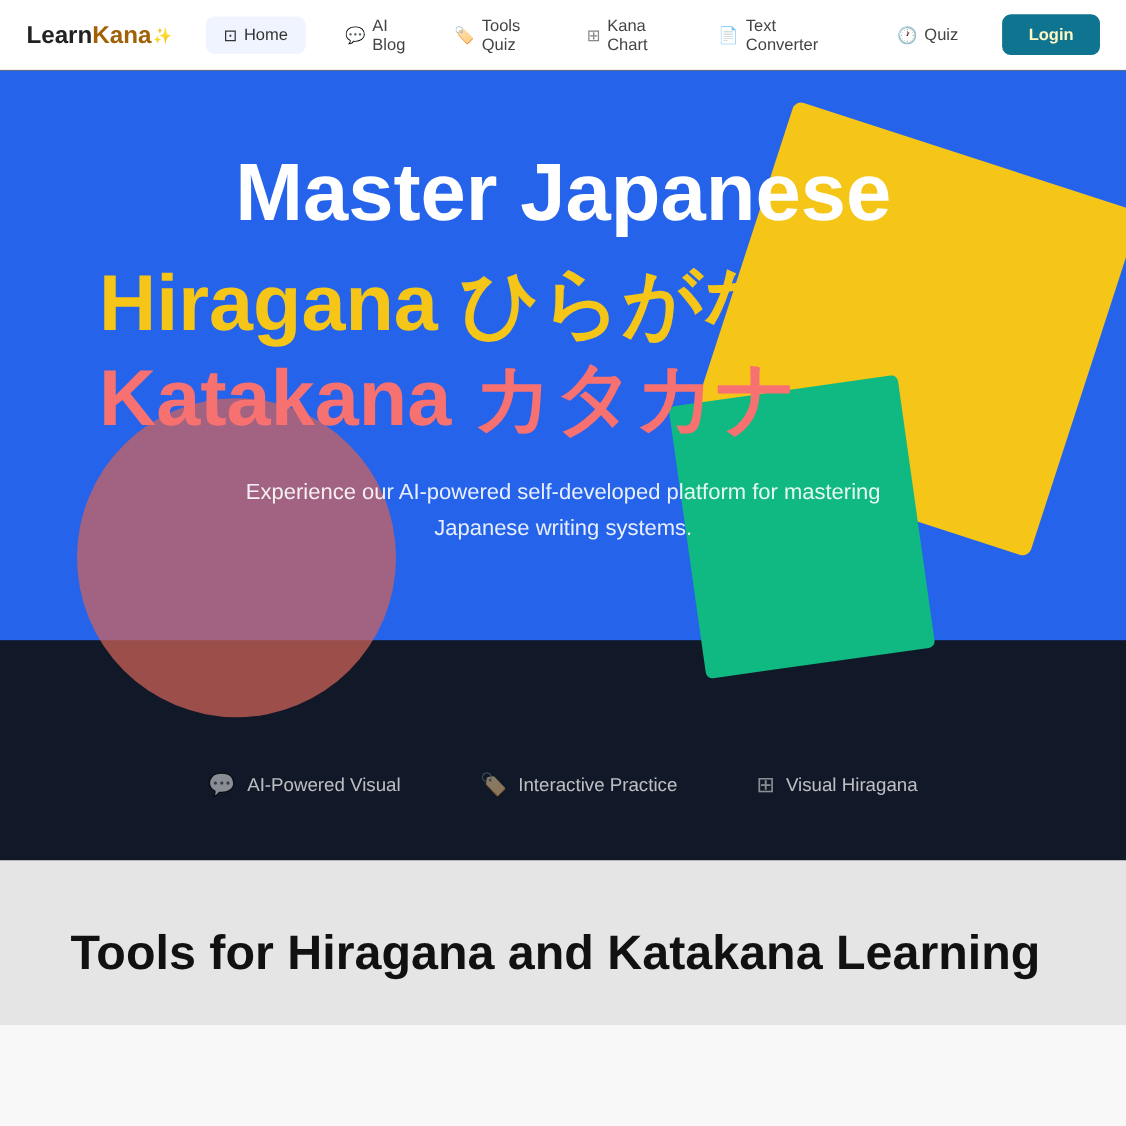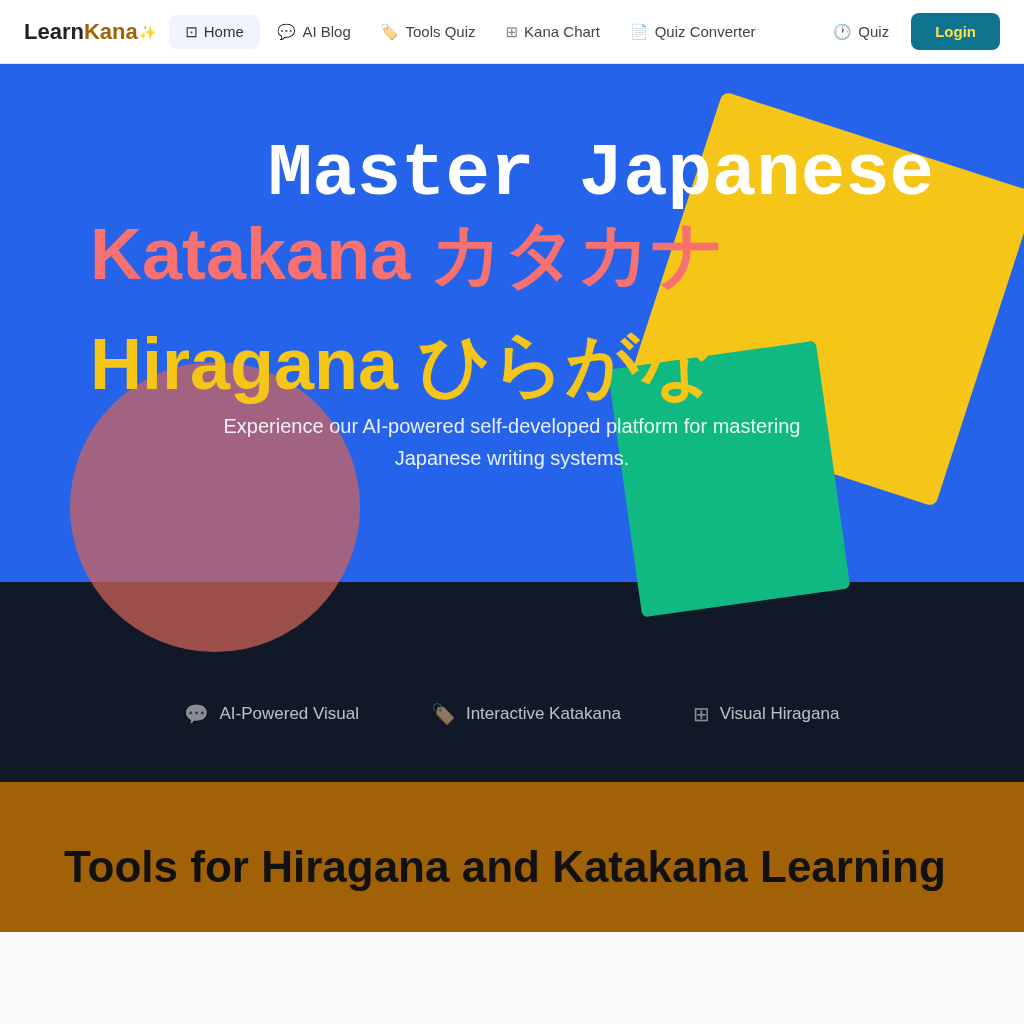--- a/index.html
+++ b/index.html
@@ -1,21 +1,21 @@
 <!DOCTYPE html>
 <html><head>
   <meta charset="utf-8">
   <style>
     * { margin: 0; padding: 0; box-sizing: border-box; }
     body { font-family: -apple-system, BlinkMacSystemFont, 'Segoe UI', sans-serif; background: #f8f8f8; width: 1024px; }
   </style>
 </head>
 <body>
 
-<nav style="display:flex;align-items:center;padding:0 24px;height:64px;background:#fff;border-bottom:1px solid #e8e8e8;gap:0;">
+<nav style="display:flex;align-items:center;padding:0 24px;height:64px;background:#fff;border-bottom:1px solid #e8e8e8;gap:18px;">
   <div style="display:flex;align-items:center;font-size:22px;font-weight:700;margin-right:12px;cursor:pointer;">
     <span style="color:#222;">Learn</span>
     <span style="color:#a16207;">Kana</span>
     <span style="font-size:14px;margin-left:2px;">✨</span>
   </div>
 
   <button style="display:flex;align-items:center;gap:6px;background:#f0f4ff;border:none;border-radius:8px;padding:8px 16px;cursor:pointer;font-size:15px;color:#333;font-weight:500;">
     <span style="font-size:15px;">⊡</span>
     <span>Home</span>
   </button>
@@ -28,67 +28,67 @@
     <div style="display:flex;align-items:center;gap:6px;padding:8px 14px;cursor:pointer;font-size:15px;color:#444;border-radius:6px;">
       <span style="font-size:15px;color:#888;">🏷️</span>
       <span>Tools Quiz</span>
     </div>
     <div style="display:flex;align-items:center;gap:6px;padding:8px 14px;cursor:pointer;font-size:15px;color:#444;border-radius:6px;">
       <span style="font-size:15px;color:#888;">⊞</span>
       <span>Kana Chart</span>
     </div>
     <div style="display:flex;align-items:center;gap:6px;padding:8px 14px;cursor:pointer;font-size:15px;color:#444;border-radius:6px;">
       <span style="font-size:15px;color:#888;">📄</span>
-      <span>Quiz Converter</span>
+      <span>Text Converter</span>
     </div>
   </div>
 
   <div style="display:flex;align-items:center;gap:6px;padding:8px 14px;cursor:pointer;font-size:15px;color:#444;">
     <span style="font-size:15px;color:#888;">🕐</span>
     <span>Quiz</span>
   </div>
 
-  <button style="background:#0e7490;color:#fde047;border:none;border-radius:8px;padding:10px 24px;font-size:15px;font-weight:600;cursor:pointer;margin-left:8px;">
+  <button style="background:#0e7490;color:#fef9c3;border:none;border-radius:8px;padding:10px 24px;font-size:15px;font-weight:600;cursor:pointer;margin-left:8px;">
     <span>Login</span>
   </button>
 </nav>
 
 <section style="position:relative;width:100%;height:718px;overflow:hidden;background:#111827;">
 
   <div style="position:absolute;top:0;left:0;right:0;height:620px;background:#2563eb;clip-path:polygon(0 0,100% 0,100% 88%,0 100%);"></div>
   <div style="position:absolute;bottom:0;left:0;right:0;height:200px;background:#111827;"></div>
 
   <div style="position:absolute;width:330px;height:330px;background:#f5c518;top:70px;right:30px;transform:rotate(18deg);border-radius:8px;z-index:2;"></div>
 
   <div style="position:absolute;width:210px;height:250px;background:#10b981;top:290px;right:190px;transform:rotate(-8deg);border-radius:6px;z-index:3;"></div>
 
   <div style="position:absolute;width:290px;height:290px;background:rgba(210,100,90,0.72);border-radius:50%;bottom:130px;left:70px;z-index:4;"></div>
 
   <div style="position:relative;z-index:10;padding:70px 90px 0;text-align:center;">
-    <div style="font-size:74px;font-weight:900;color:#fff;line-height:1.1;margin-bottom:0;text-align:right;font-family:Liberation Mono, monospace;">Master Japanese</div>
+    <div style="font-size:74px;font-weight:900;color:#fff;line-height:1.1;margin-bottom:22px;text-align:center;">Master Japanese</div>
+    <div style="font-size:72px;font-weight:900;color:#f5c518;line-height:1.1;margin-bottom:6px;text-align:left;">
+      <span>Hiragana </span><span>ひらがな</span>
+    </div>
     <div style="font-size:72px;font-weight:900;color:#f87171;line-height:1.1;margin-bottom:30px;text-align:left;">
       <span>Katakana </span><span>カタカナ</span>
-    </div>
-    <div style="font-size:72px;font-weight:900;color:#f5c518;line-height:1.1;margin-bottom:6px;text-align:left;">
-      <span>Hiragana </span><span>ひらがな</span>
     </div>
     <div style="font-size:20px;color:rgba(255,255,255,0.9);max-width:580px;line-height:1.6;margin:0 auto;">Experience our AI-powered self-developed platform for mastering Japanese writing systems.</div>
   </div>
 
   <div style="position:absolute;bottom:56px;left:0;right:0;display:flex;justify-content:center;gap:72px;z-index:10;">
     <div style="display:flex;align-items:center;gap:10px;color:rgba(255,255,255,0.72);font-size:17px;">
       <span style="font-size:20px;opacity:0.7;">💬</span>
       <span>AI-Powered Visual</span>
     </div>
     <div style="display:flex;align-items:center;gap:10px;color:rgba(255,255,255,0.72);font-size:17px;">
       <span style="font-size:20px;opacity:0.7;">🏷️</span>
-      <span>Interactive Katakana</span>
+      <span>Interactive Practice</span>
     </div>
     <div style="display:flex;align-items:center;gap:10px;color:rgba(255,255,255,0.72);font-size:17px;">
       <span style="font-size:20px;opacity:0.7;">⊞</span>
       <span>Visual Hiragana</span>
     </div>
   </div>
 </section>
 
-<section style="background:#a16207;padding:60px 64px 40px;">
+<section style="background:#e5e5e5;padding:60px 64px 40px;">
   <h2 style="font-size:44px;font-weight:900;color:#111;">Tools for Hiragana and Katakana Learning</h2>
 </section>
 
 </body></html>

